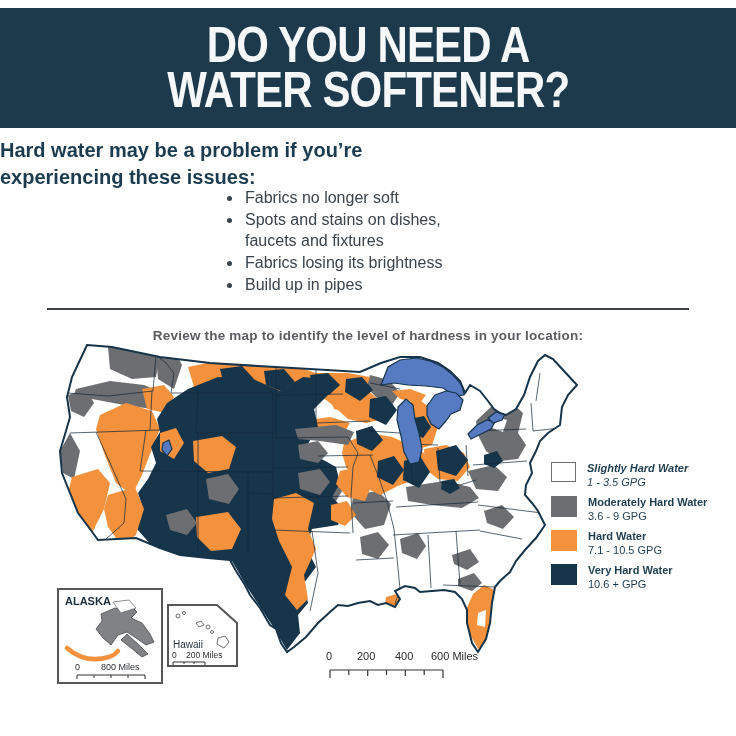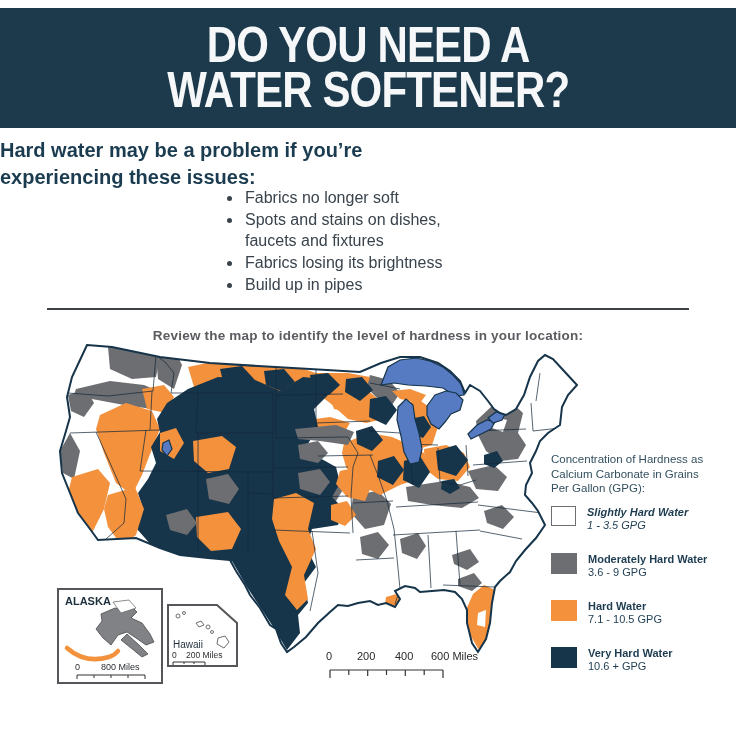--- a/index.html
+++ b/index.html
@@ -17,21 +17,21 @@
   .bullets ul{margin:0;padding-left:15px;}
   .bullets li{margin:0 0 1px 0;padding-left:2px;}
   .divider{position:absolute;top:308px;left:47px;width:642px;height:2px;background:#3d4146;}
   .caption{position:absolute;top:315px;left:0;width:736px;text-align:center;color:#5a5c60;
            font-size:13.5px;font-weight:700;letter-spacing:.2px;margin-top:13px;}
   
   .mapsvg{position:absolute;left:48px;top:333px;width:540px;height:335px;}
   
   .legend{position:absolute;left:551px;top:452px;width:182px;}
   .legend-title div{font-size:11.5px;line-height:14.5px;color:#33505f;}
-  .legend-item{display:flex;align-items:flex-start;margin-top:20px;}
+  .legend-item{display:flex;align-items:flex-start;margin-top:7px;}
   .legend-item.first{margin-top:10px;font-style:italic;}
   .swatch{width:26px;height:21px;margin-right:11px;flex:none;}
   .sw0{background:#ffffff;border:1.5px solid #6d6e71;width:23px;height:18px;}
   .sw1{background:#6d6e71;}
   .sw2{background:#f3913d;}
   .sw3{background:#16344a;}
   .legend-label{font-size:11px;font-weight:700;line-height:13.5px;color:#1d3c50;}
   .legend-range{font-size:11px;line-height:13.5px;color:#1d3c50;}
   
   .inset-ak{position:absolute;left:57px;top:588px;width:106px;height:96px;}
@@ -158,25 +158,20 @@
       <polygon points="420,101 429,92 439,87 447,89 443,96 431,102 423,106"></polygon>
       <polygon points="440,85 448,79 457,81 454,87 445,90"></polygon>
       <polygon points="115,110 121,107 124,116 119,123 114,117"></polygon>
     </g>
   </g>
 
   <path fill="none" stroke="#16344a" stroke-width="2" d="M39,12 L64,14 L112,24 L162,30 L210,33 L262,36 L312,39 L333,30 L352,24 L372,24 L390,30 L402,38 L412,48 L417,60 L422,52 L432,58 L440,68 L446,76 L452,80 L458,82 L468,76 L476,62 L482,44 L490,28 L497,22 L505,26 L516,38 L529,52 L520,62 L514,74 L512,92 L500,100 L492,108 L488,118 L482,130 L484,140 L478,152 L477,162 L484,170 L490,178 L497,192 L488,205 L477,217 L468,228 L462,239 L452,248 L447,254 L444,270 L442,290 L438,306 L430,319 L424,310 L419,290 L419,277 L414,266 L407,259 L396,257 L384,258 L372,259 L367,255 L357,253 L347,258 L352,266 L347,274 L338,270 L330,272 L322,268 L310,270 L300,273 L290,272 L282,279 L270,290 L258,304 L246,314 L239,319 L233,310 L228,296 L222,292 L212,275 L202,262 L197,252 L188,238 L182,227 L160,225 L132,222 L112,215 L88,205 L50,207 L42,196 L30,180 L22,160 L14,140 L12,118 L18,98 L22,84 L19,64 L24,44 L32,27 Z"></path>
 </svg>
 
 <div class="legend">
-  <div class="legend-title">
-    <div>Concentration of Hardness as</div>
-    <div>Calcium Carbonate in Grains</div>
-    <div>Per Gallon (GPG):</div>
-  </div>
   <div class="legend-item first">
     <div class="swatch sw0"></div>
     <div>
       <div class="legend-label">Slightly Hard Water</div>
       <div class="legend-range">1 - 3.5 GPG</div>
     </div>
   </div>
   <div class="legend-item">
     <div class="swatch sw1"></div>
     <div>

